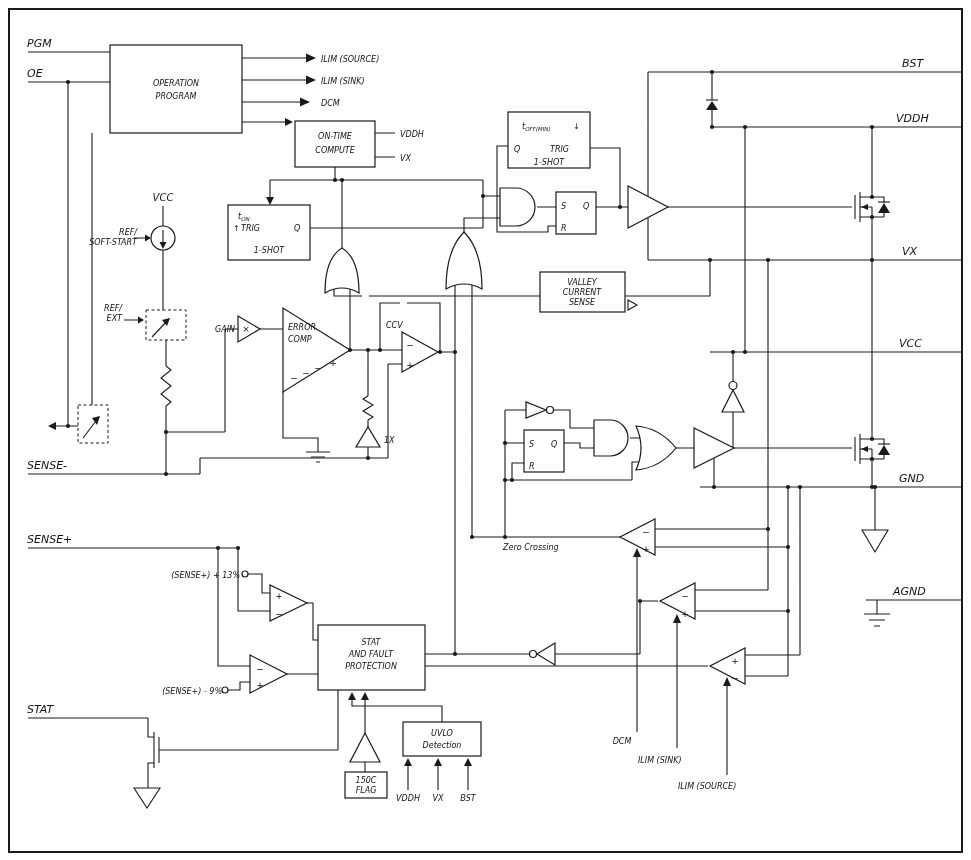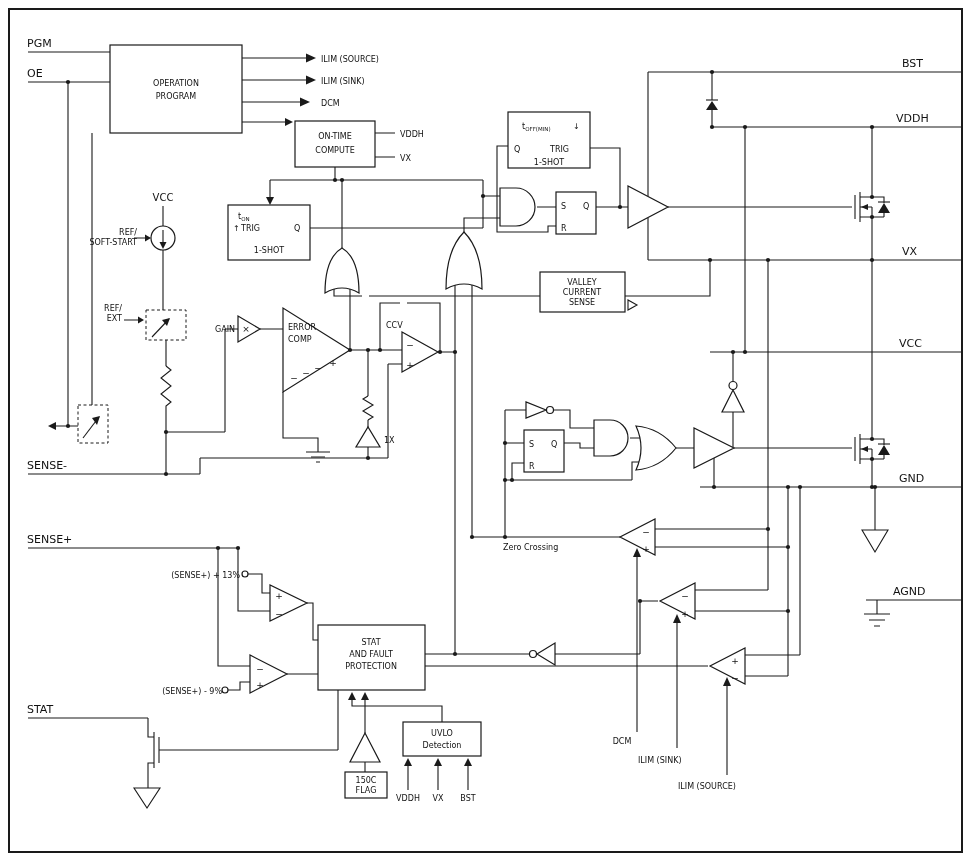--- a/index.html
+++ b/index.html
@@ -1,16 +1,16 @@
 <!DOCTYPE html>
 <html><head>
 <meta charset="utf-8">
 <style>
   html,body{margin:0;padding:0;background:#ffffff;}
-  .stage{width:971px;height:860px;position:relative;background:#fff;}
+  .stage{width:971px;height:860px;position:relative;background:#fff;font-style:italic;}
   svg{display:block;}
   .w{fill:none;stroke:#1a1a1a;stroke-width:1.1;}
   .bd{fill:none;stroke:#1a1a1a;stroke-width:2;}
   .blk{fill:#ffffff;stroke:#1a1a1a;stroke-width:1.2;}
   .dashedbox{fill:none;stroke:#1a1a1a;stroke-width:1;stroke-dasharray:3 2.5;}
   .tri{fill:#ffffff;stroke:#1a1a1a;stroke-width:1.2;}
   .opentri{fill:none;stroke:#1a1a1a;stroke-width:1.1;}
   .solid{fill:#1a1a1a;stroke:none;}
   .dotg circle{fill:#1a1a1a;}
   text{font-family:"DejaVu Sans","Liberation Sans",sans-serif;fill:#111;}

